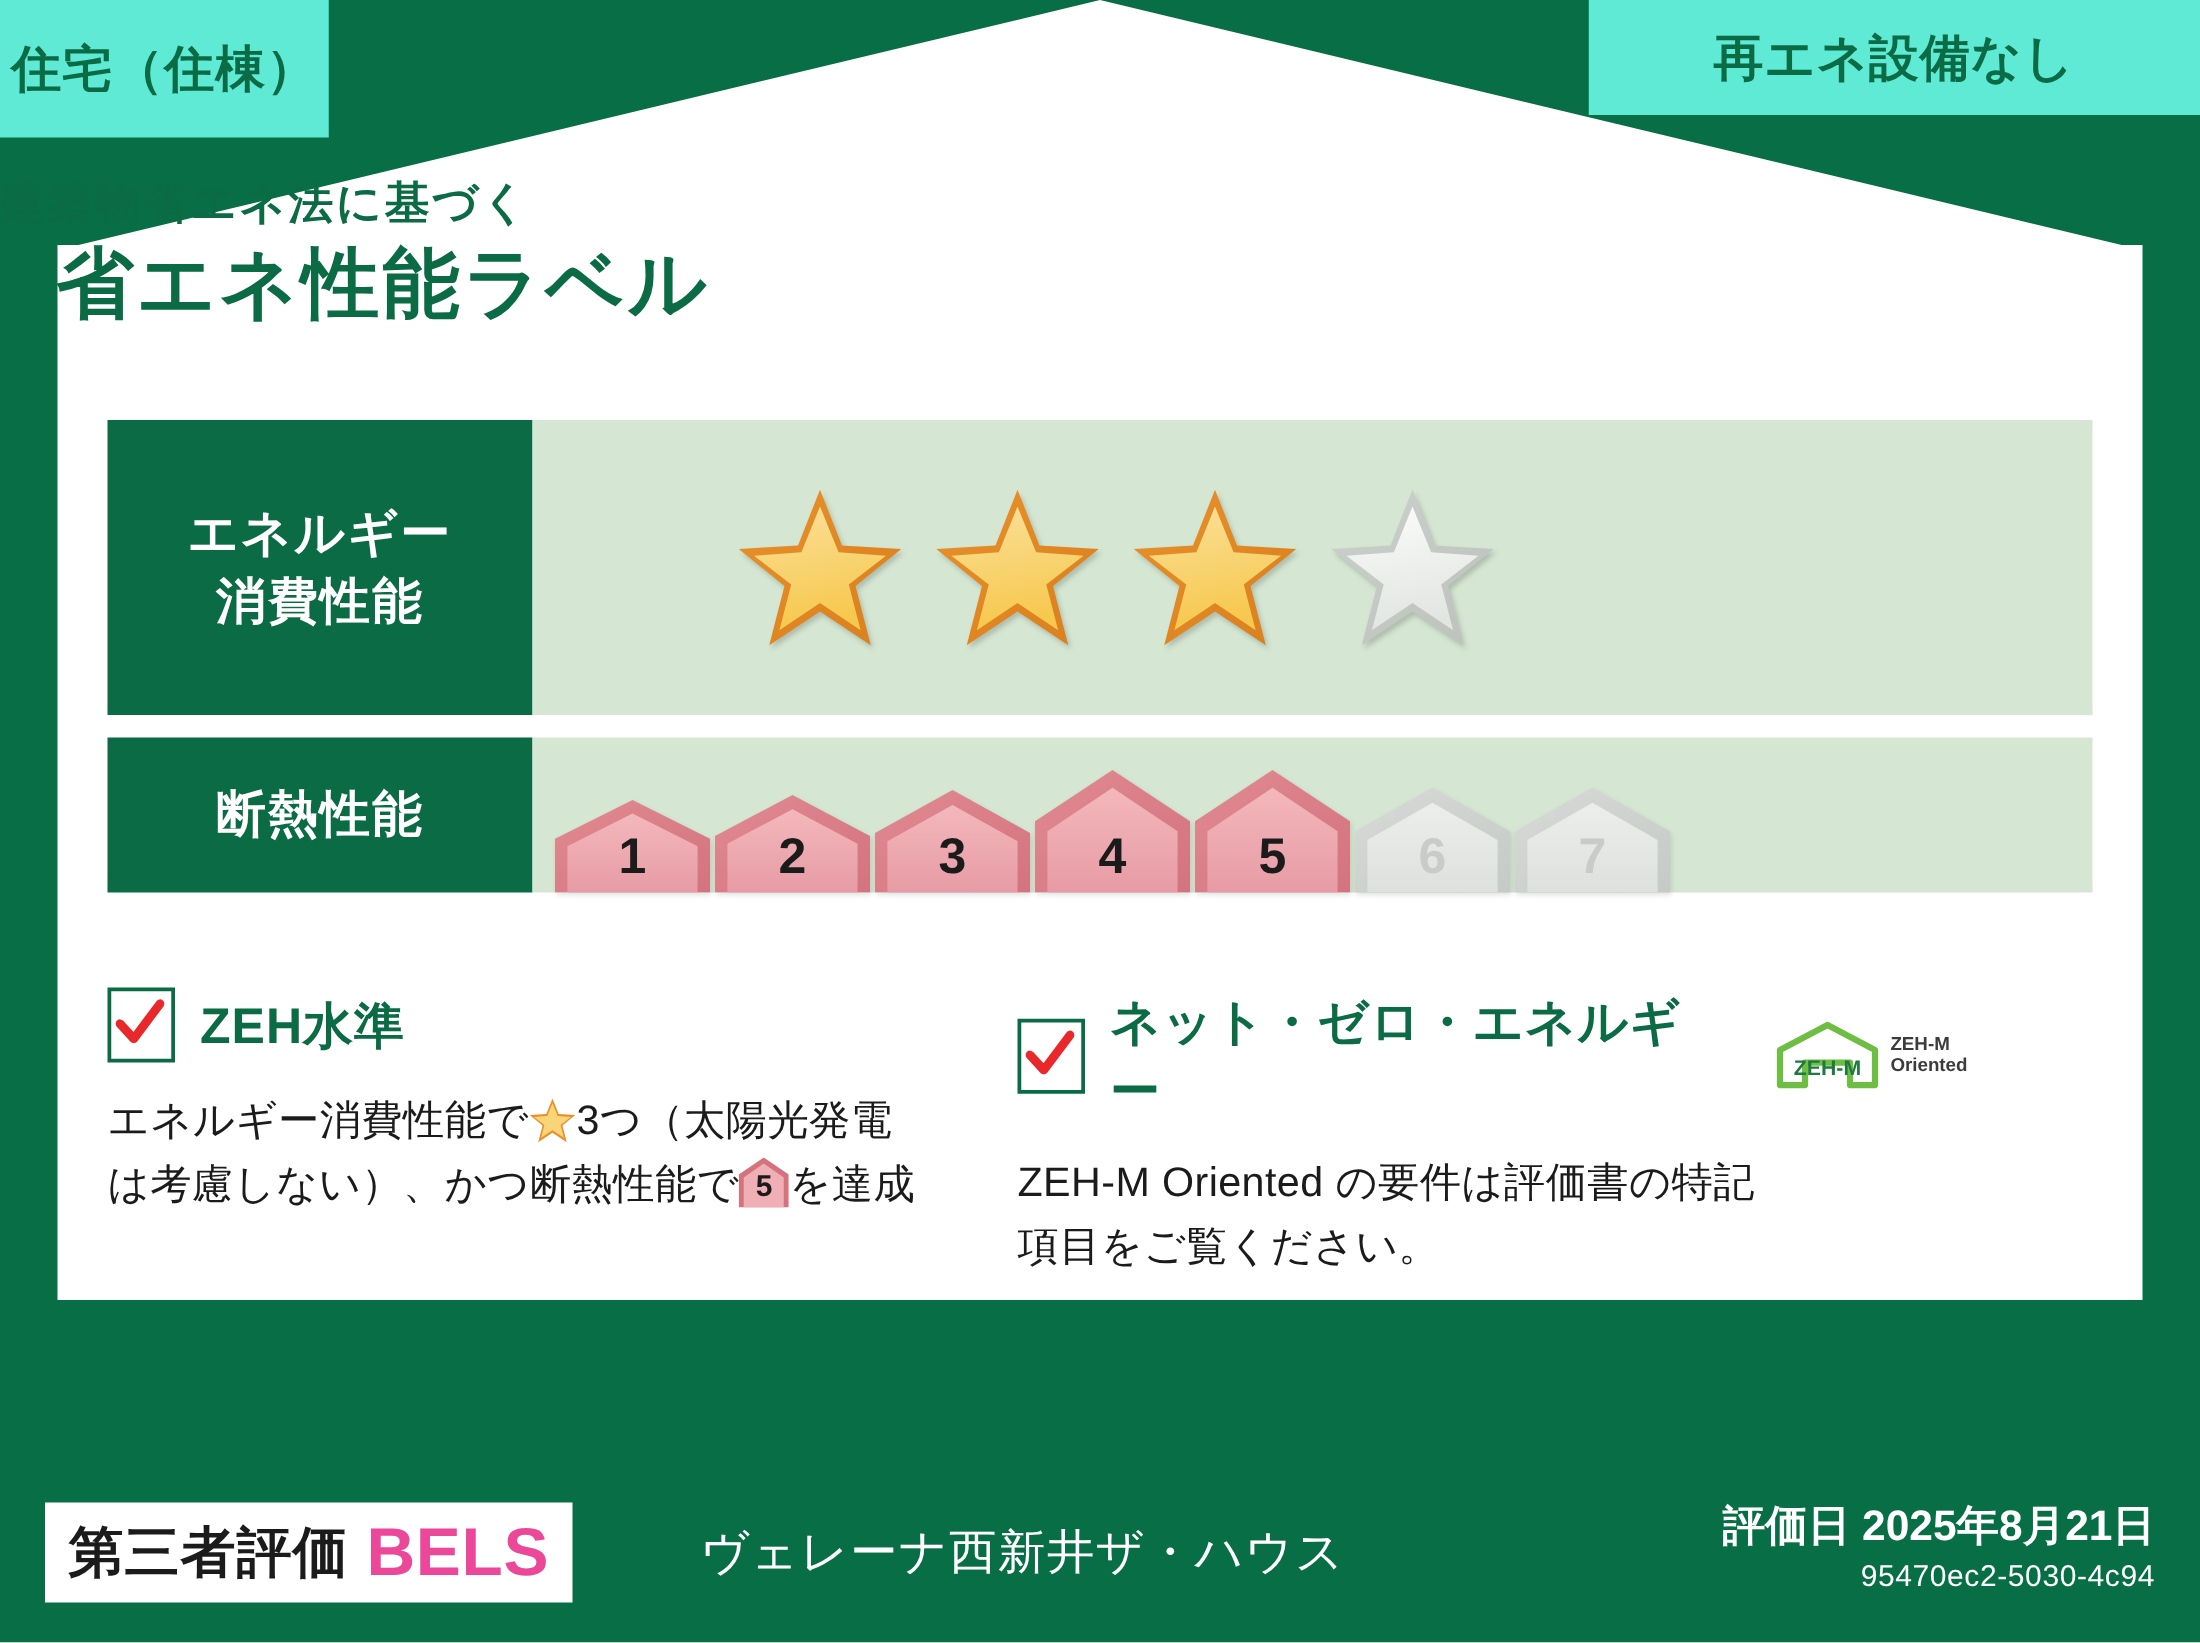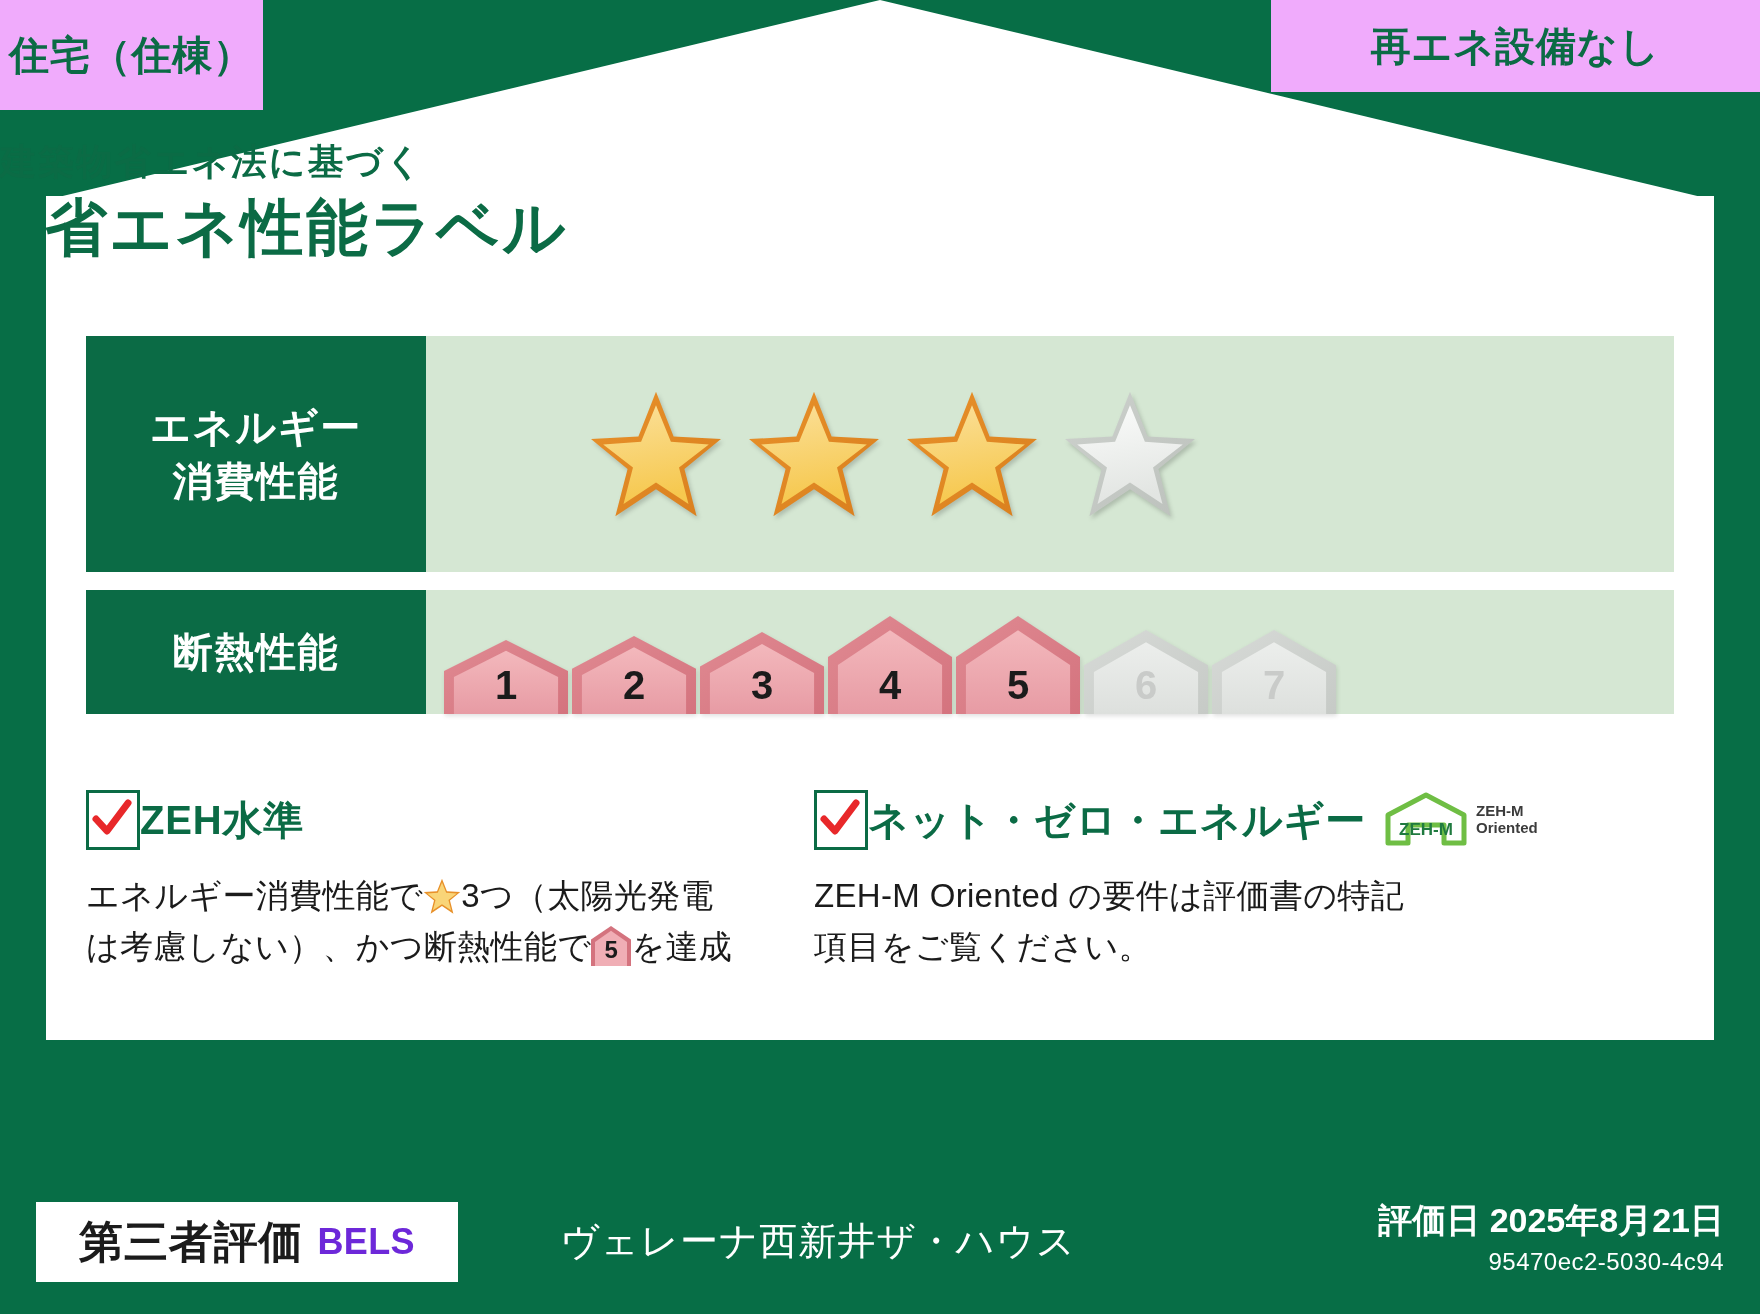--- a/index.html
+++ b/index.html
@@ -27,21 +27,21 @@
   .roof-white{
     position:absolute;
     left:46px; top:0px;
     width:1668px; height:200px;
     background:#ffffff;
     clip-path:polygon(50% 0%, 100% 100%, 0% 100%);
   }
   
   .badge{
     position:absolute;
-    background:#f0abfc;
+    background:#5eead4;
     color:#0b6b45;
     font-weight:700;
     display:flex;align-items:center;justify-content:center;
     letter-spacing:0.02em;
   }
   .badge-left{
     left:0px; top:0px; width:263px;height:110px;
     font-size:40px;
   }
   .badge-right{
@@ -107,21 +107,21 @@
     color:#1b1b1b;
   }
   .hs.off .num{color:#c9cbc9;}
   
   .zeh-wrap{
     position:absolute;left:86px;top:790px;width:1600px;
     display:flex;
   }
   .zeh-col{flex:0 0 700px;}
   .zeh-col.right{flex:0 0 760px;margin-left:28px;}
-  .zeh-head{display:flex;align-items:center;}
+  .zeh-head{display:flex;align-items:center;gap:20px;}
   .chk{
     width:48px;height:54px;flex:0 0 48px;
     border:3px solid #0b6b45;
     background:#ffffff;
     position:relative;
   }
   .chk svg{position:absolute;left:2px;top:4px;width:42px;height:44px;}
   .zeh-title{
     font-size:40px;font-weight:700;color:#0b6b45;letter-spacing:0.02em;
   }
@@ -142,21 +142,21 @@
   
   .footer{
     position:absolute;left:0;bottom:0;width:1760px;height:130px;
   }
   .bels-badge{
     position:absolute;left:36px;top:18px;
     width:422px;height:80px;background:#ffffff;
     display:flex;align-items:center;justify-content:center;gap:14px;
   }
   .bels-jp{font-size:44px;font-weight:700;color:#1b1b1b;letter-spacing:0.02em;}
-  .bels-en{font-size:36px;font-weight:700;color:#6d28d9;letter-spacing:0.01em;}
+  .bels-en{font-size:54px;font-weight:700;color:#ec4899;letter-spacing:0.01em;}
   .bldg-name{
     position:absolute;left:560px;top:32px;
     font-size:38px;color:#ffffff;letter-spacing:0.03em;
   }
   .eval-date{
     position:absolute;right:36px;top:14px;
     font-size:34px;color:#ffffff;font-weight:700;text-align:center;
   }
   .eval-id{
     position:absolute;right:36px;top:64px;

